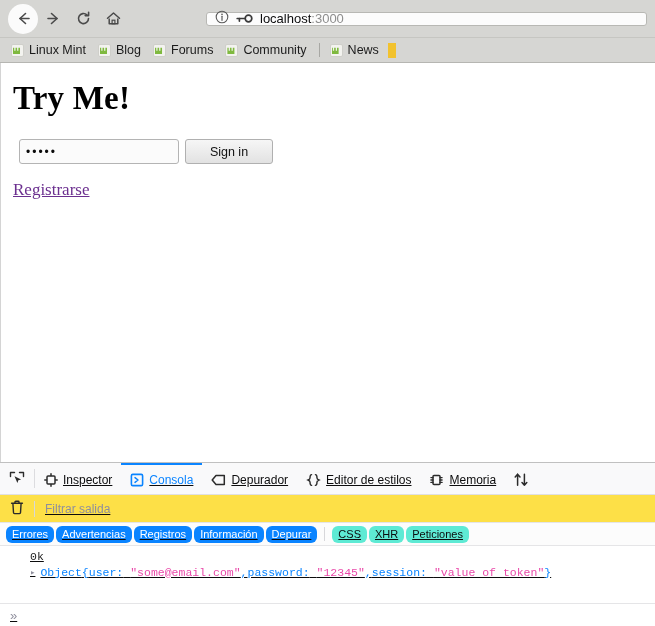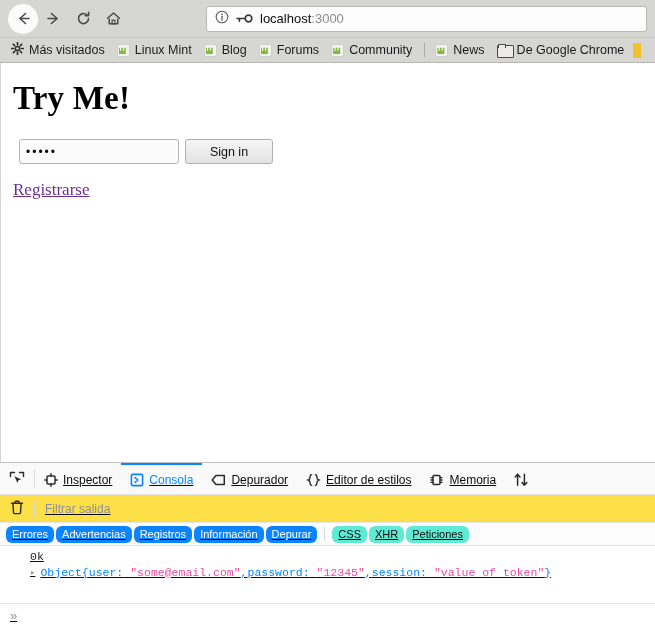--- a/index.html
+++ b/index.html
@@ -28,21 +28,21 @@
     display: flex; align-items: center; justify-content: center;
     border-radius: 50%;
     color: #4a4a4a;
     flex: 0 0 auto;
   }
   .navbtn.active-circle { background: #fbfbfb; }
   .navbtn svg { display: block; }
 
   .urlbar {
     margin-left: 78px;
-    height: 26px;
+    height: 14px;
     flex: 1 1 auto;
     background: #fcfcfc;
     border: 1px solid #b8b8b4;
     border-radius: 3px;
     display: flex;
     align-items: center;
     padding: 0 8px;
     gap: 7px;
     min-width: 0;
   }
@@ -324,31 +324,20 @@
             <circle cx="12.5" cy="5.5" r="3.3" stroke="#3a3a3a" stroke-width="1.7" fill="none"></circle>
             <path d="M9 5.5H1.2" stroke="#3a3a3a" stroke-width="1.7" stroke-linecap="round"></path>
             <path d="M3.4 5.5v2.6" stroke="#3a3a3a" stroke-width="1.7" stroke-linecap="round"></path>
           </svg>
       </span>
       <span class="url-text"><span>localhost</span><span class="url-port">:3000</span></span>
     </div>
   </div>
 
   <div class="bookmarks">
-    <div class="bm">
-      <span>
-        <svg width="13" height="13" viewBox="0 0 13 13">
-            <circle cx="6.5" cy="6.5" r="2.1" stroke="#2d2d2d" stroke-width="1.5" fill="none"></circle>
-            <g stroke="#2d2d2d" stroke-width="1.7" stroke-linecap="round">
-              <path d="M6.5 0.7v1.9M6.5 10.4v1.9M0.7 6.5h1.9M10.4 6.5h1.9M2.4 2.4l1.35 1.35M9.25 9.25l1.35 1.35M10.6 2.4L9.25 3.75M3.75 9.25L2.4 10.6"></path>
-            </g>
-          </svg>
-      </span>
-      <span>Más visitados</span>
-    </div>
 
     <div class="bm">
       <span class="mint-ico">
           <i></i>
         </span>
       <span>Linux Mint</span>
     </div>
 
     <div class="bm">
       <span class="mint-ico">
@@ -373,24 +362,20 @@
 
     <div class="bm-sep"></div>
 
     <div class="bm">
       <span class="mint-ico">
           <i></i>
         </span>
       <span>News</span>
     </div>
 
-    <div class="bm">
-      <span class="folder-ico"></span>
-      <span>De Google Chrome</span>
-    </div>
 
     <div class="bm-edge"></div>
   </div>
 
   <div class="page">
     <h1 class="page-title">Try Me!</h1>
 
     <div class="form-row">
       <input class="inp pass" type="text" value="•••••" style="">
       <button class="btn-signin">Sign in</button>

